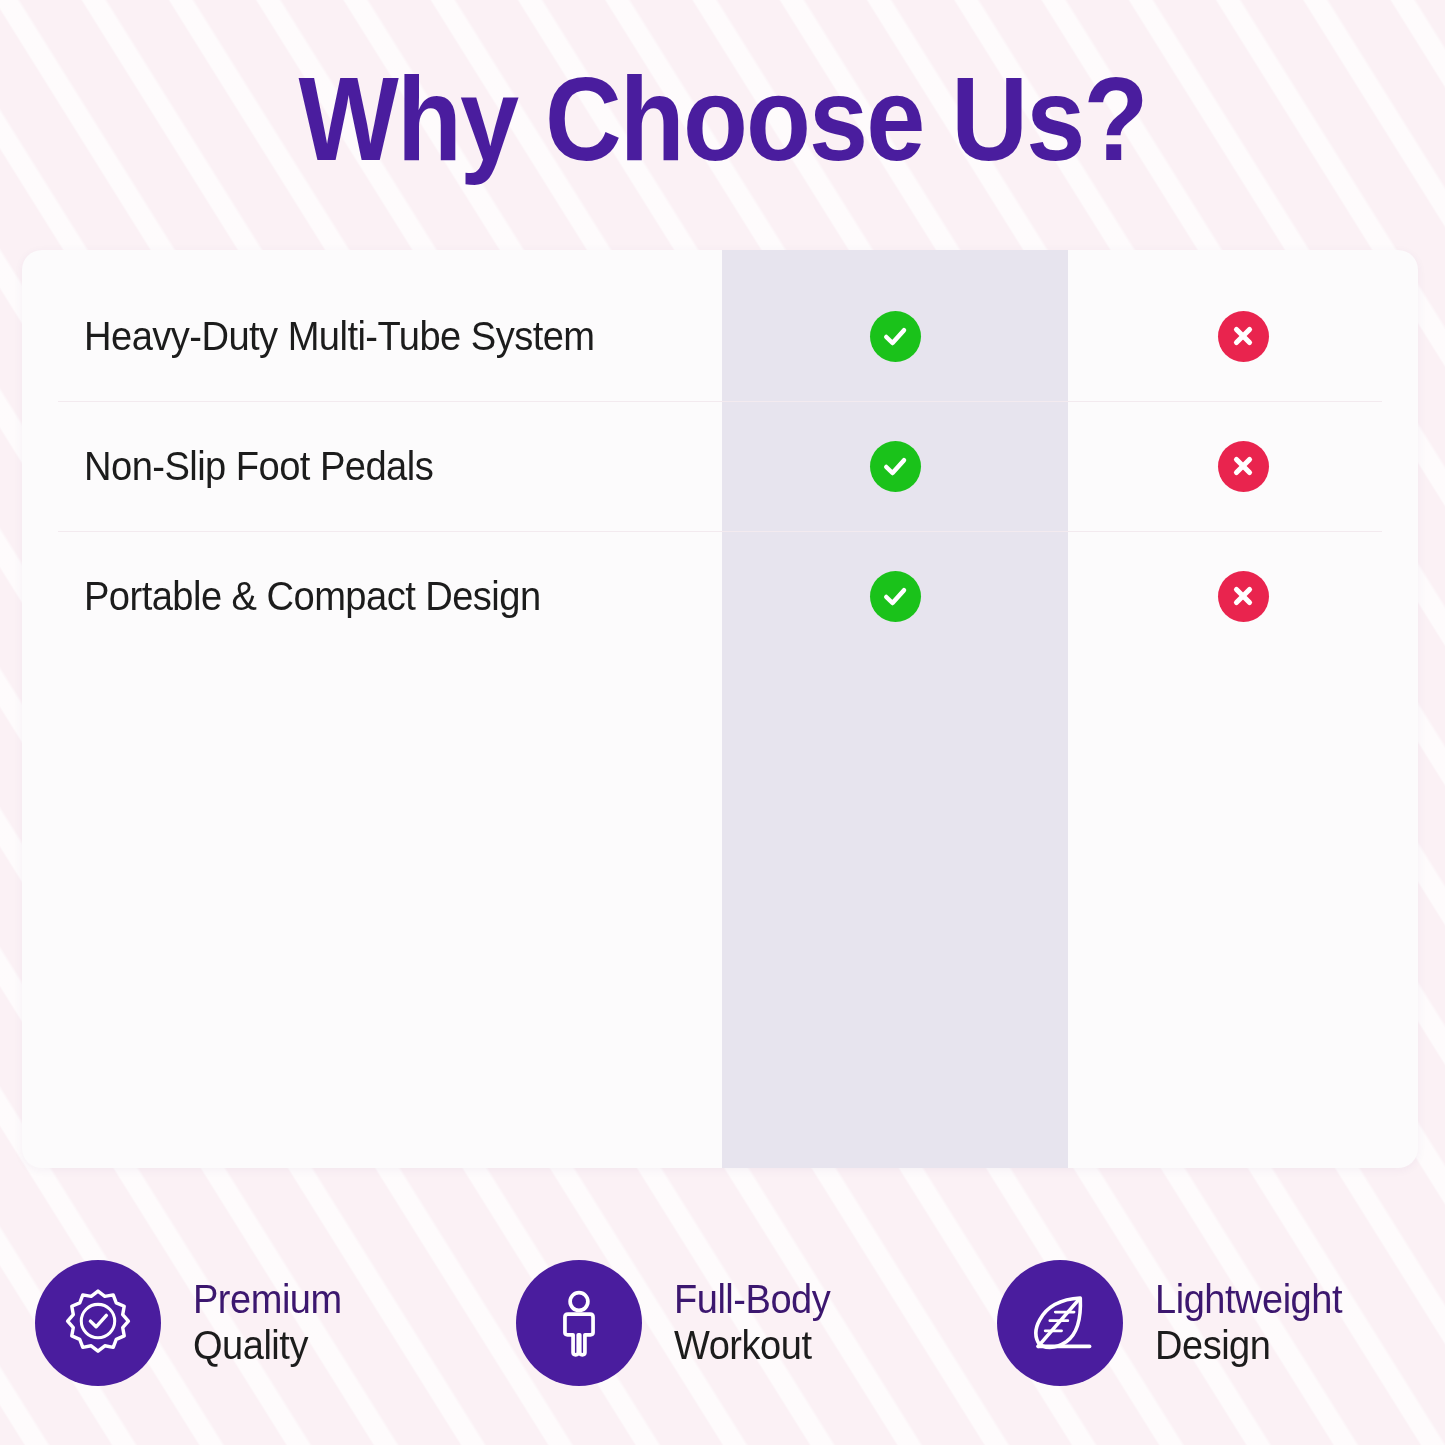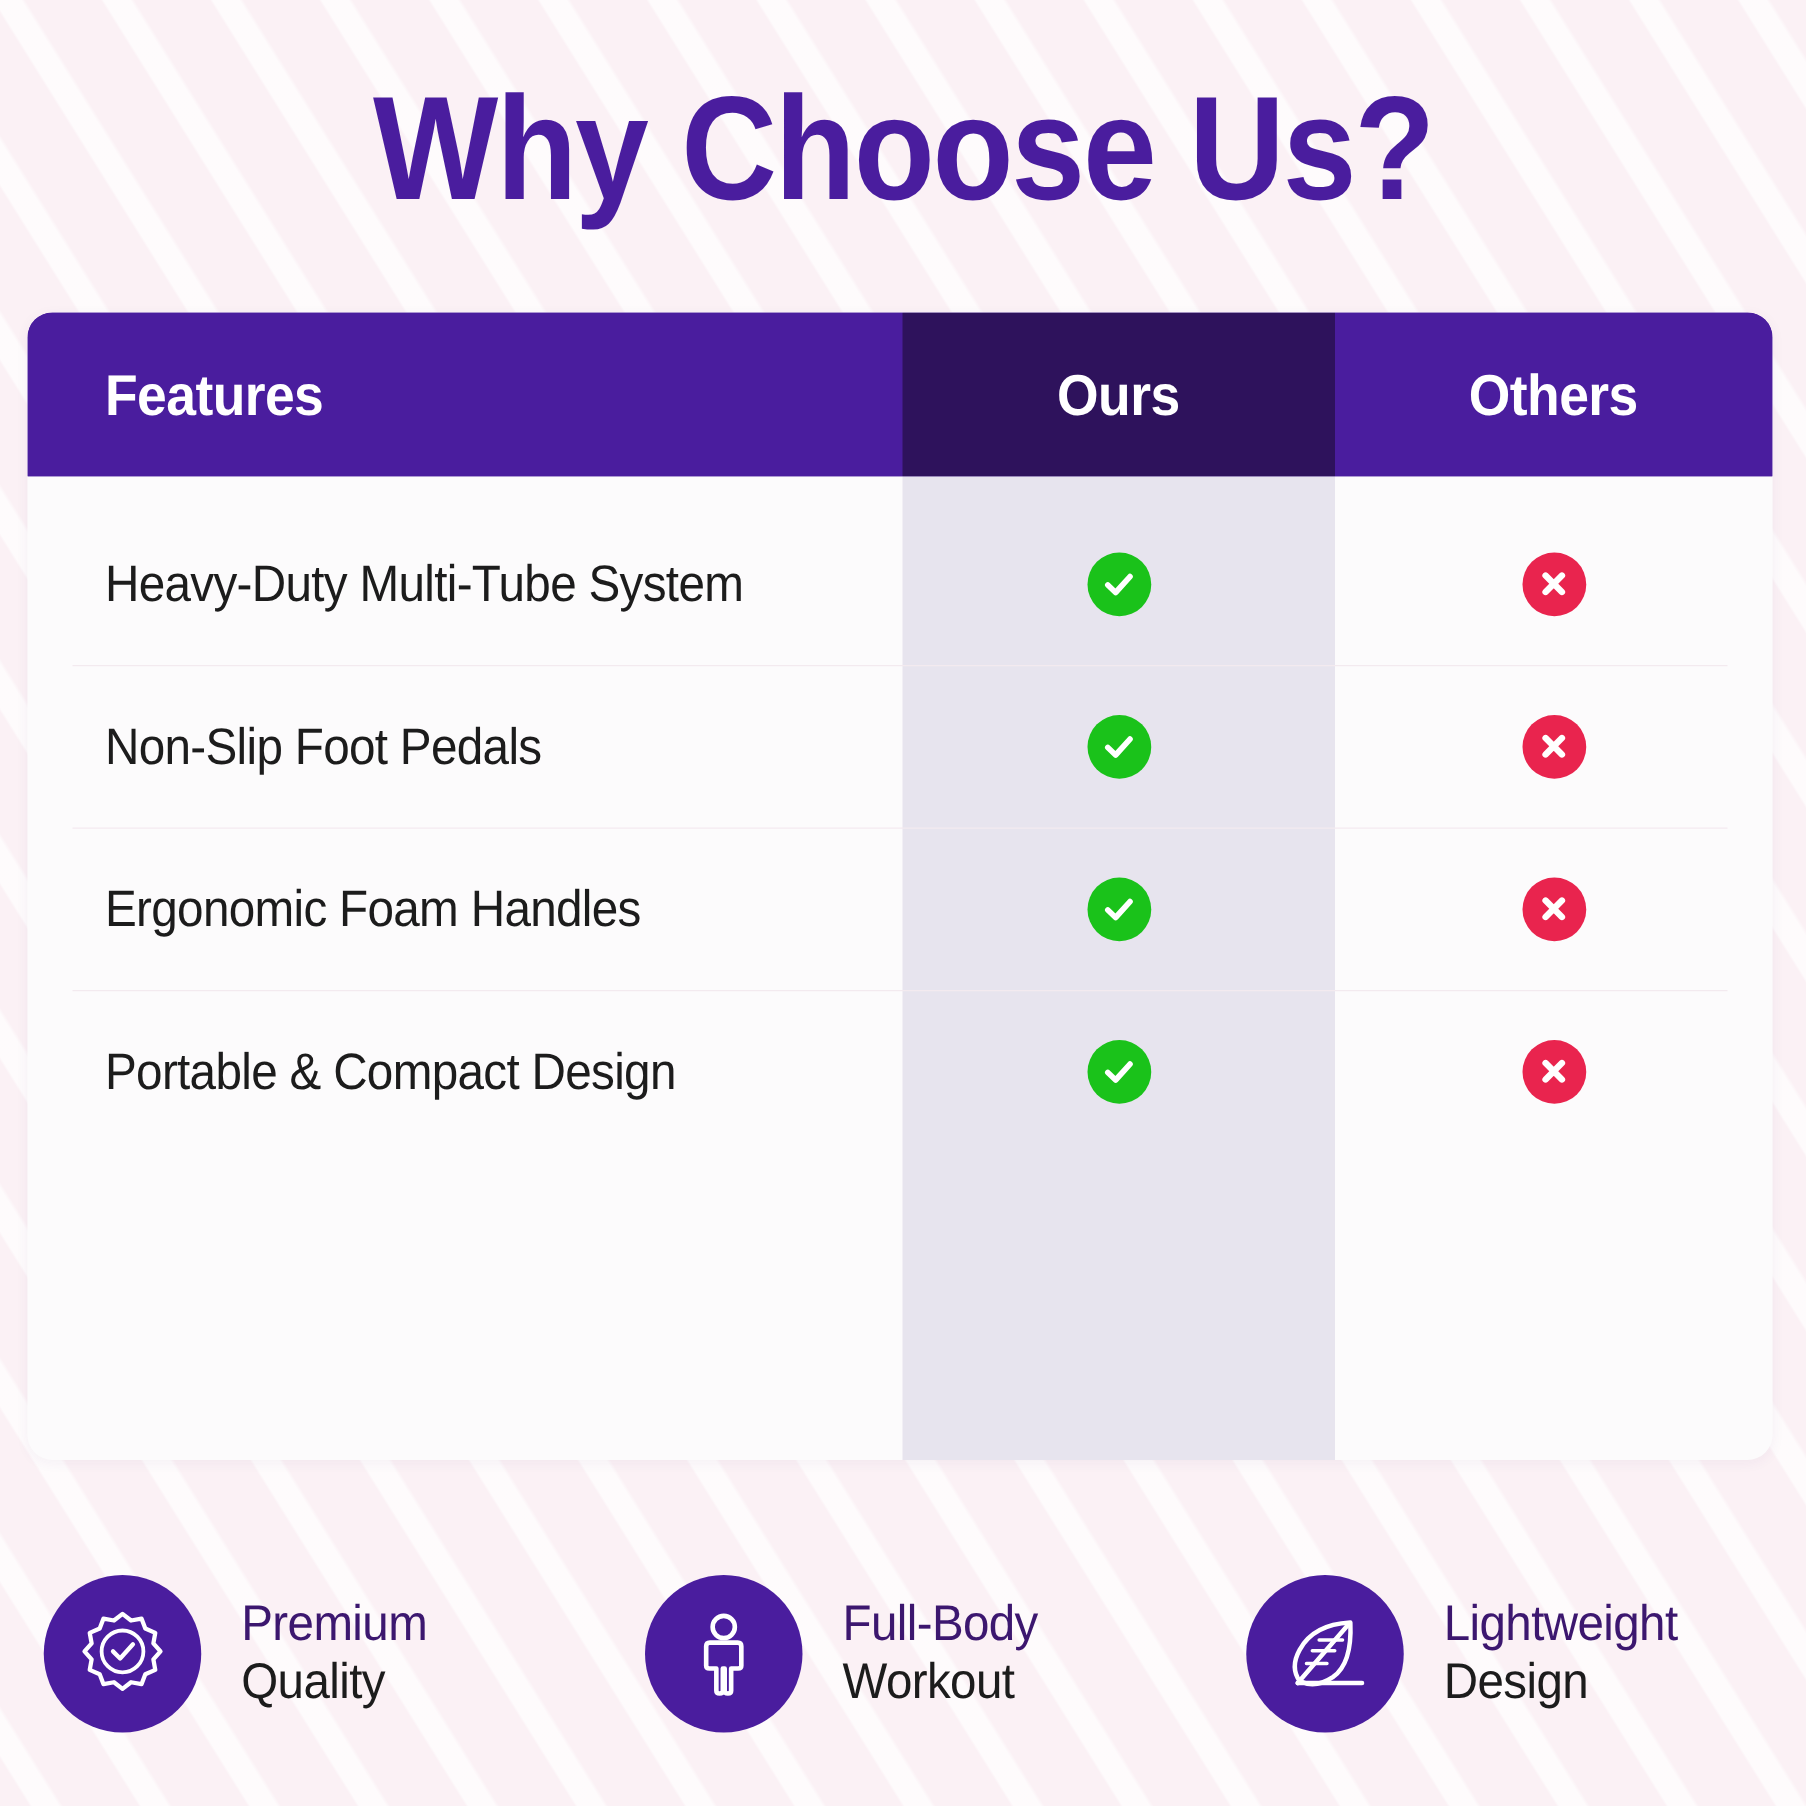--- a/index.html
+++ b/index.html
@@ -237,31 +237,20 @@
 <div id="bg-texture"></div>
 
 <div id="page">
 
   <h1 id="page-title">Why Choose Us?</h1>
 
   <div id="comparison-card">
 
     <div id="ours-column-band"></div>
 
-    <div id="table-header">
-      <div class="hdr-features">
-        <span class="hdr-text">Features</span>
-      </div>
-      <div class="hdr-ours">
-        <span class="hdr-text">Ours</span>
-      </div>
-      <div class="hdr-others">
-        <span class="hdr-text">Others</span>
-      </div>
-    </div>
 
     <div id="table-body">
 
       <div class="table-row">
         <div class="cell-feature">
           <span class="feature-label">Heavy-Duty Multi-Tube System</span>
         </div>
         <div class="cell-ours">
           <span class="icon-circle icon-check">
             <svg width="30" height="30" viewBox="0 0 24 24" aria-hidden="true">
@@ -291,39 +280,20 @@
         </div>
         <div class="cell-others">
           <span class="icon-circle icon-cross">
             <svg width="28" height="28" viewBox="0 0 24 24" aria-hidden="true">
                 <path d="M6.4 6.4 L17.6 17.6 M17.6 6.4 L6.4 17.6" fill="none" stroke="#ffffff" stroke-width="4.4" stroke-linecap="round"></path>
               </svg>
           </span>
         </div>
       </div>
 
-      <div class="table-row">
-        <div class="cell-feature">
-          <span class="feature-label">Ergonomic Foam Handles</span>
-        </div>
-        <div class="cell-ours">
-          <span class="icon-circle icon-check">
-            <svg width="30" height="30" viewBox="0 0 24 24" aria-hidden="true">
-                <path d="M5 12.8 L10 17.6 L19.2 7.4" fill="none" stroke="#ffffff" stroke-width="3.6" stroke-linecap="round" stroke-linejoin="round"></path>
-              </svg>
-          </span>
-        </div>
-        <div class="cell-others">
-          <span class="icon-circle icon-cross">
-            <svg width="28" height="28" viewBox="0 0 24 24" aria-hidden="true">
-                <path d="M6.4 6.4 L17.6 17.6 M17.6 6.4 L6.4 17.6" fill="none" stroke="#ffffff" stroke-width="4.4" stroke-linecap="round"></path>
-              </svg>
-          </span>
-        </div>
-      </div>
 
 
       <div class="table-row">
         <div class="cell-feature">
           <span class="feature-label">Portable &amp; Compact Design</span>
         </div>
         <div class="cell-ours">
           <span class="icon-circle icon-check">
             <svg width="30" height="30" viewBox="0 0 24 24" aria-hidden="true">
                 <path d="M5 12.8 L10 17.6 L19.2 7.4" fill="none" stroke="#ffffff" stroke-width="3.6" stroke-linecap="round" stroke-linejoin="round"></path>

